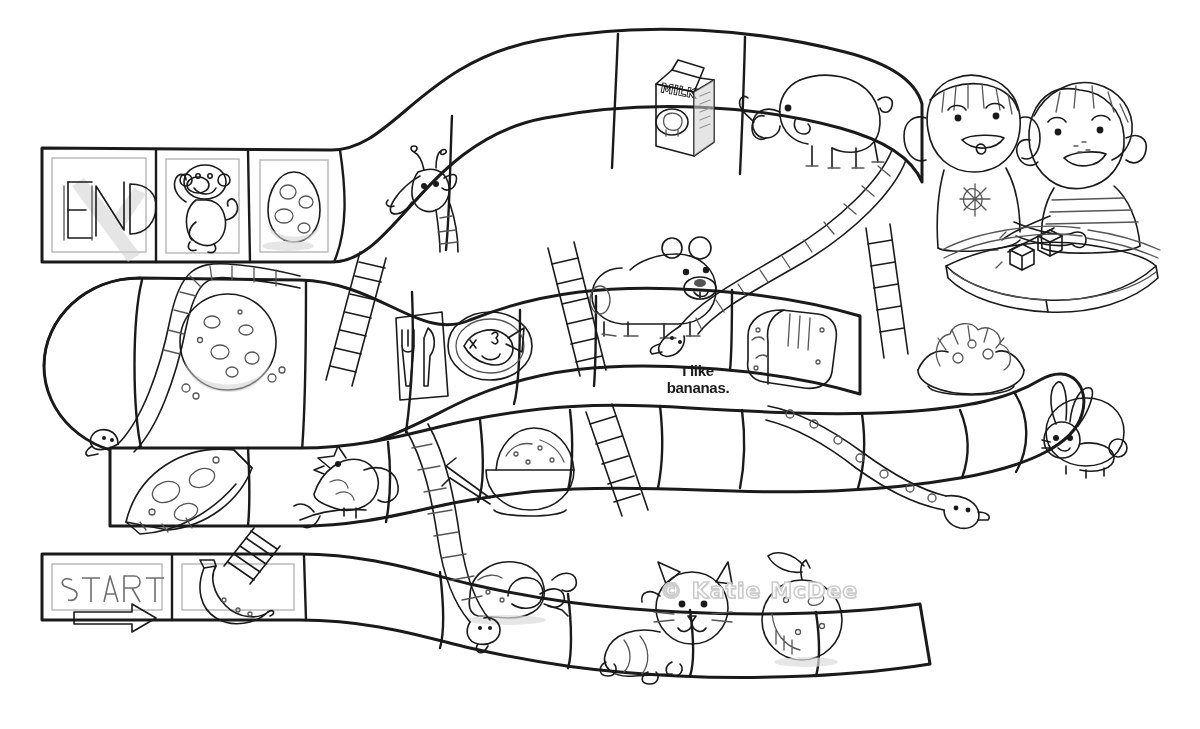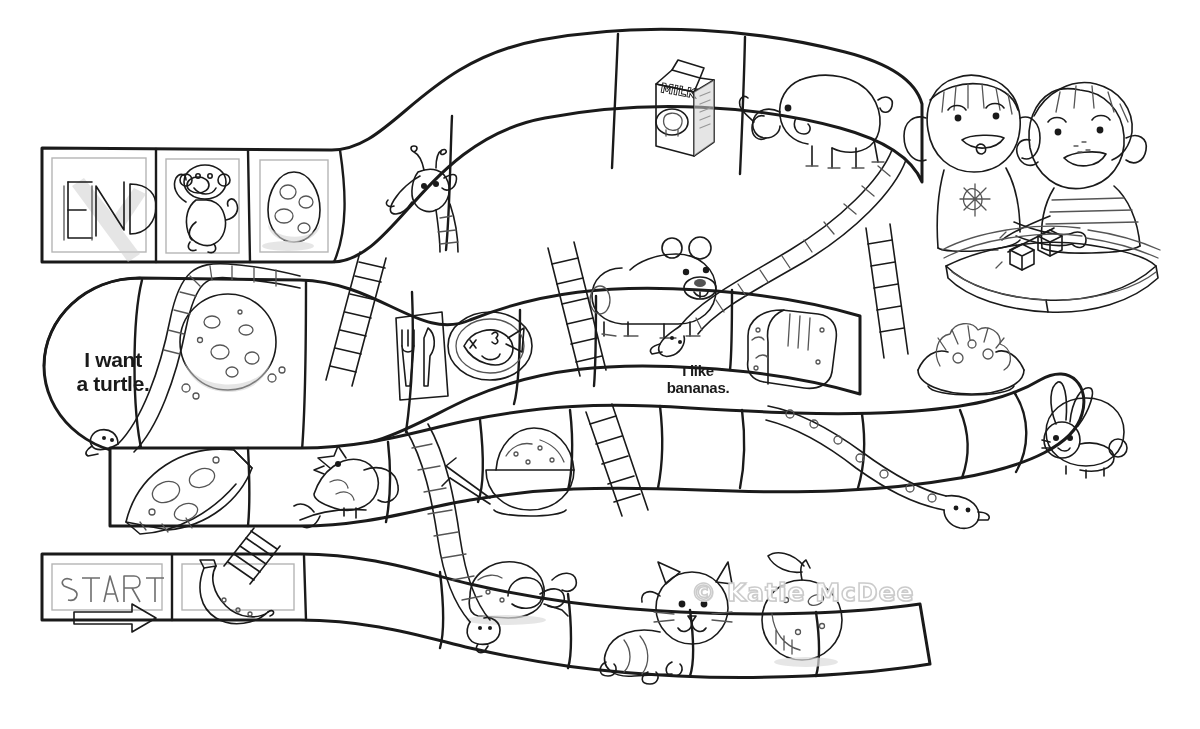--- a/index.html
+++ b/index.html
@@ -15,26 +15,25 @@
     line-height:1.15;
     text-align:center;
     white-space:pre-line;
     letter-spacing:-0.3px;
   }
   #label-turtle{left:48px;top:348px;width:130px;font-size:21px;}
   #label-bananas{left:638px;top:362px;width:120px;font-size:15px;}
   #watermark{
     position:absolute;left:660px;top:578px;
     font-family:"DejaVu Sans",sans-serif;
-    font-size:25px;font-weight:bold;letter-spacing:1px;
+    font-size:22px;font-weight:bold;letter-spacing:1px;
     color:#ffffff;
     -webkit-text-stroke:1.5px #c9c9c9;
     text-shadow:1px 1px 0 #d8d8d8;
     opacity:.95;
-    margin-left:31px;
   }
 </style>
 </head>
 <body>
 
 <div id="stage">
 
   <svg id="board-svg" viewBox="0 0 1200 729">
     <defs>
       <style>
@@ -491,19 +490,17 @@
         <path class="ln-t" d="M946,266 L948,278 C968,298 1006,310 1048,312 C1092,314 1132,302 1158,278 L1156,266"></path>
         <path class="ln-t" d="M1046,300 L1048,312"></path>
         <path class="ln-f" d="M944,258 C978,240 1036,230 1082,236 M942,250 C976,232 1034,222 1080,228"></path>
         <path class="ln-f" d="M1158,258 C1140,250 1114,242 1086,238 M1160,250 C1142,242 1116,234 1088,230"></path>
         <path class="ln-f" d="M952,272 C974,288 1008,298 1046,300 M1156,272 C1136,288 1102,298 1064,300"></path>
       </g>
     </g>
 
   </svg>
 
-  <div class="txt-label" id="label-turtle">I want
-a turtle.</div>
   <div class="txt-label" id="label-bananas">I like
 bananas.</div>
   <div id="watermark">© Katie McDee</div>
 
 </div>
 
 </body></html>

